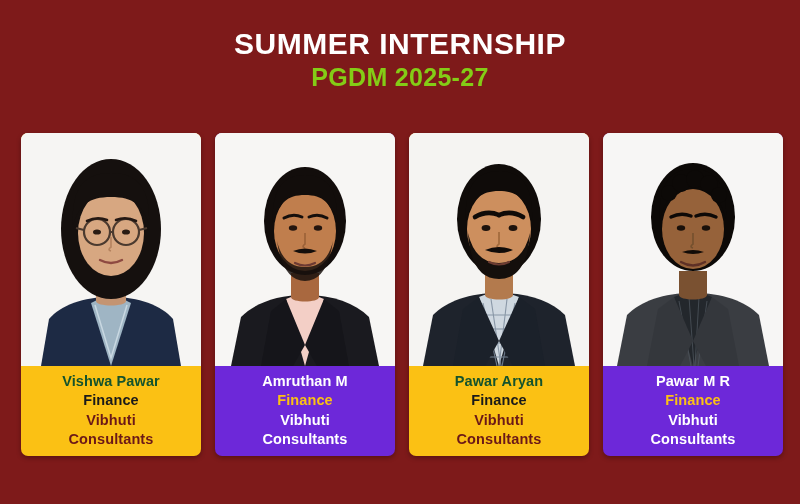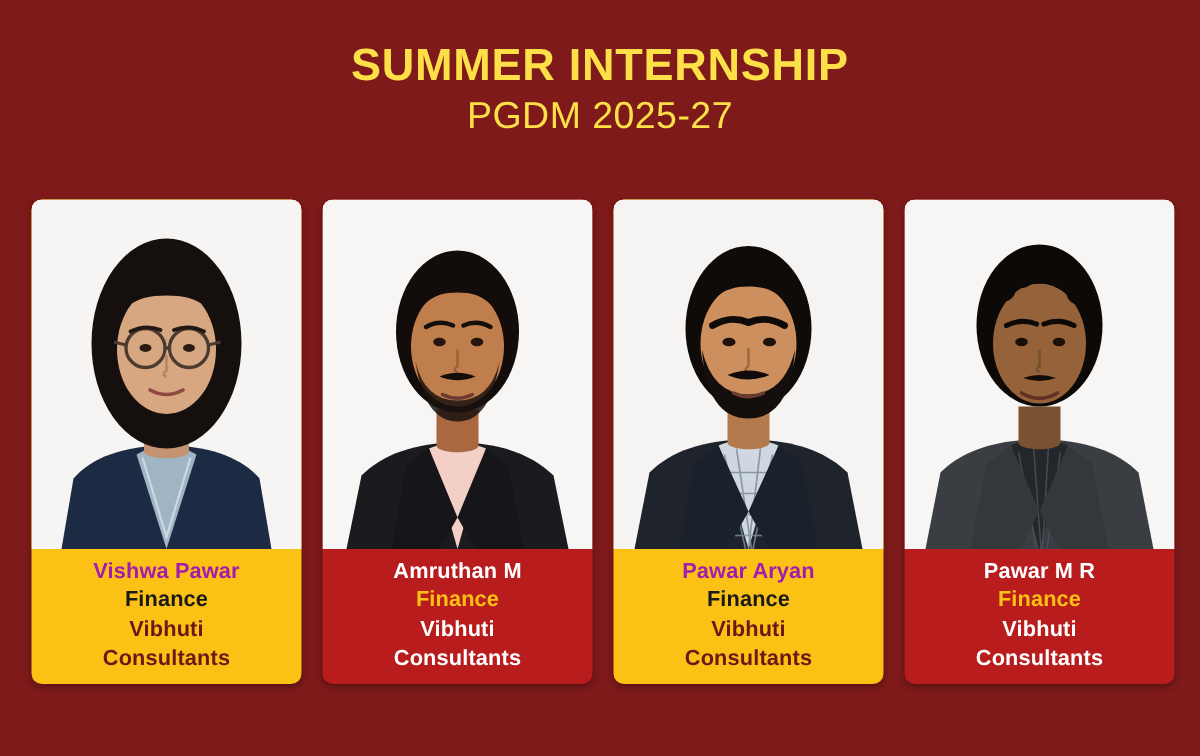--- a/index.html
+++ b/index.html
@@ -19,28 +19,28 @@
   
   .header {
     width: 800px;
     padding-top: 28px;
     text-align: center;
   }
   .title-main {
     font-size: 30px;
     font-weight: bold;
     letter-spacing: 0.5px;
-    color: #fde047;
+    color: #ffffff;
     line-height: 1.08;
   }
   .title-sub {
     font-size: 25px;
-    font-weight: normal;
+    font-weight: bold;
     letter-spacing: 0.3px;
-    color: #fde047;
+    color: #84cc16;
     line-height: 1.25;
     margin-top: 2px;
   }
 
   
   .cards-row {
     position: absolute;
     top: 133px;
     left: 21px;
     width: 762px;
@@ -52,21 +52,21 @@
   .card {
     width: 180px;
     height: 323px;
     border-radius: 7px;
     overflow: hidden;
     display: flex;
     flex-direction: column;
     box-shadow: 0 2px 5px rgba(0,0,0,0.30);
   }
   .card.gold  { background: #FBC114; }
-  .card.maroon{ background: #b91c1c; }
+  .card.maroon{ background: #6d28d9; }
 
   
   .photo {
     width: 180px;
     height: 233px;
     position: relative;
     overflow: hidden;
     background: #f3f2f0;
     flex: none;
   }
@@ -84,21 +84,21 @@
   }
   .info .line {
     font-size: 14.5px;
     font-weight: bold;
     line-height: 1.33;
     letter-spacing: 0.1px;
     white-space: nowrap;
   }
 
   
-  .card.gold   .name     { color: #a21caf; }
+  .card.gold   .name     { color: #14532d; }
   .card.gold   .dept     { color: #1A1A1A; }
   .card.gold   .company1 { color: #6B1818; }
   .card.gold   .company2 { color: #6B1818; }
 
   
   .card.maroon .name     { color: #FFFFFF; }
   .card.maroon .dept     { color: #FBC114; }
   .card.maroon .company1 { color: #FFFFFF; }
   .card.maroon .company2 { color: #FFFFFF; }
 </style>

